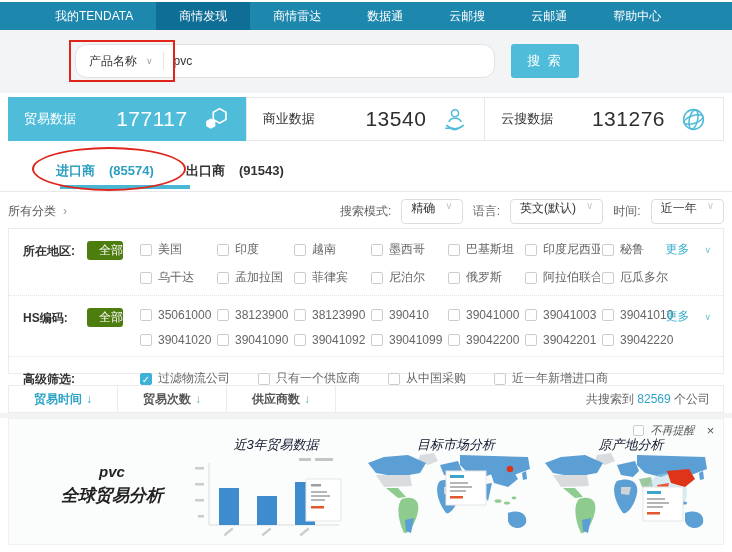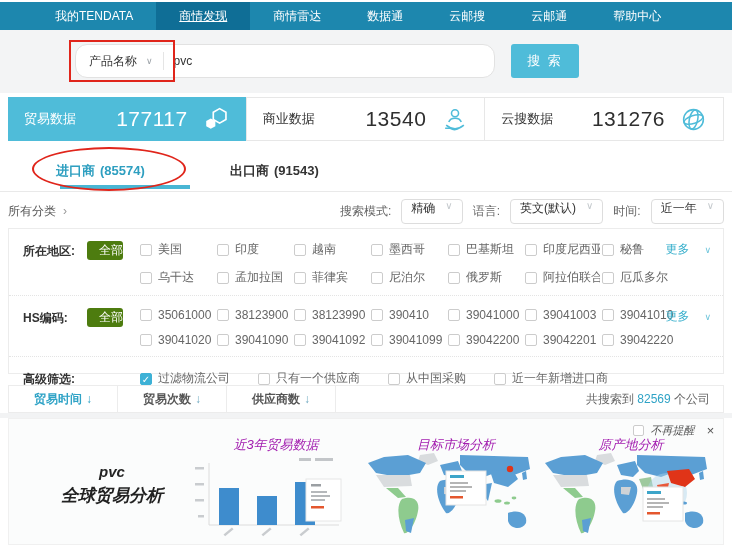--- a/index.html
+++ b/index.html
@@ -7,21 +7,21 @@
   body {
     position:relative; overflow:hidden; background:#fff;
     font-family:"Liberation Sans","DejaVu Sans",sans-serif;
     -webkit-font-smoothing:antialiased;
   }
   
   .topnav { position:absolute; top:2px; left:0; right:0; height:28px;
     background:#1d87ae; display:flex; align-items:stretch; padding-left:32px; }
   .topnav .nav-item { color:#fff; font-size:12px; line-height:28px;
     padding:0 23px; white-space:nowrap; cursor:pointer; }
-  .topnav .nav-item.active { background:#0f6e96;text-decoration:underline; }
+  .topnav .nav-item.active { background:#0f6e96; }
   
   .search-band { position:absolute; top:30px; left:0; right:0; height:63px; background:#f3f4f5; }
   .search-box { position:absolute; left:75px; top:14px; width:420px; height:34px;
     background:#fff; border:1px solid #e2e2e2; border-radius:12px; display:flex; align-items:center; }
   .search-dd { display:flex; align-items:center; gap:9px; padding:0 10px 0 13px;
     font-size:12px; color:#333; cursor:pointer; white-space:nowrap; }
   .search-dd .chev { color:#9aa0a6; font-size:9px; }
   .search-sep { width:1px; height:18px; background:#e5e5e5; }
   .search-input { flex:1; border:none; outline:none; font-size:12px; color:#333;
     padding:0 10px; font-family:inherit; background:transparent; }
@@ -38,22 +38,22 @@
   .stat-seg.active { background:#4fbcd9; border:none; margin:-1px 0 -1px -1px; }
   .stat-label { font-size:13px; color:#333; }
   .stat-seg.active .stat-label, .stat-seg.active .stat-value { color:#fff; }
   .stat-value { margin-left:auto; font-size:21px; color:#2f2f2f; letter-spacing:.5px; }
   .stat-icon { margin-left:15px; width:27px; height:27px; flex:none; }
   
   .tabs-area { position:absolute; top:141px; left:0; right:0; height:51px; background:#fff;
     border-bottom:1px solid #e9e9e9; }
   .tab { position:absolute; top:21px; font-size:13px; font-weight:bold; cursor:pointer; white-space:nowrap; }
   .tab.import { left:56px; color:#2e9fc0; }
-  .tab.export { left:186px; color:#333;padding-left:44px; }
-  .tab .cnt { margin-left:5px; font-weight:bold; }
+  .tab.export { left:186px; color:#333; }
+  .tab .cnt { margin-left:14px; font-weight:bold; }
   .tab-underline { position:absolute; left:60px; top:44px; width:130px; height:4px; background:#49b6d4; }
   .red-ellipse { position:absolute; left:32px; top:6px; width:154px; height:44px;
     border:2px solid #e0251b; border-radius:50%; pointer-events:none; z-index:5; }
   
   .cat-row { position:absolute; top:197px; left:8px; right:8px; height:28px;
     display:flex; align-items:center; }
   .cat-link { font-size:12px; color:#555; cursor:pointer; display:flex; gap:7px; align-items:center; }
   .cat-link .chev { color:#999; font-size:12px; }
   .mode-filters { margin-left:auto; display:flex; align-items:center; gap:10px; }
   .mode-label { font-size:12px; color:#666; }
@@ -91,21 +91,21 @@
   .sort-result { margin-left:auto; padding-right:13px; color:#666; font-size:12px; }
   .sort-result .num { color:#2fa3c6; }
   .gray-strip { position:absolute; top:413px; left:0; right:0; height:5px; background:#f2f3f4; }
   
   .banner { position:absolute; top:418px; left:8px; right:8px; height:127px;
     background:#fbfcfc; border:1px solid #f0f0f0;font-style:italic; }
   .dismiss { position:absolute; right:9px; top:4px; display:flex; align-items:center; gap:6px;
     font-size:11px; color:#555; cursor:pointer; }
   .dismiss .cb { width:11px; height:11px; }
   .dismiss .x { font-size:13px; color:#555; margin-left:6px; cursor:pointer; }
-  .col-title { position:absolute; top:17px; font-size:13px; color:#a21caf; text-align:center; width:150px; }
+  .col-title { position:absolute; top:17px; font-size:13px; color:#0f172a; text-align:center; width:150px; }
   .col-title.t1 { left:192px; }
   .col-title.t2 { left:372px; }
   .col-title.t3 { left:547px; }
   .banner-title { position:absolute; left:18px; top:44px; width:170px; text-align:center; color:#222; }
   .banner-title .l1 { font-size:15px; font-weight:bold; }
   .banner-title .l2 { font-size:17px; font-weight:bold; margin-top:4px; }
   .mini-chart { position:absolute; left:178px; top:34px; }
   .mini-map1 { position:absolute; left:355px; top:30px; }
   .mini-map2 { position:absolute; left:532px; top:30px; }
 </style>

